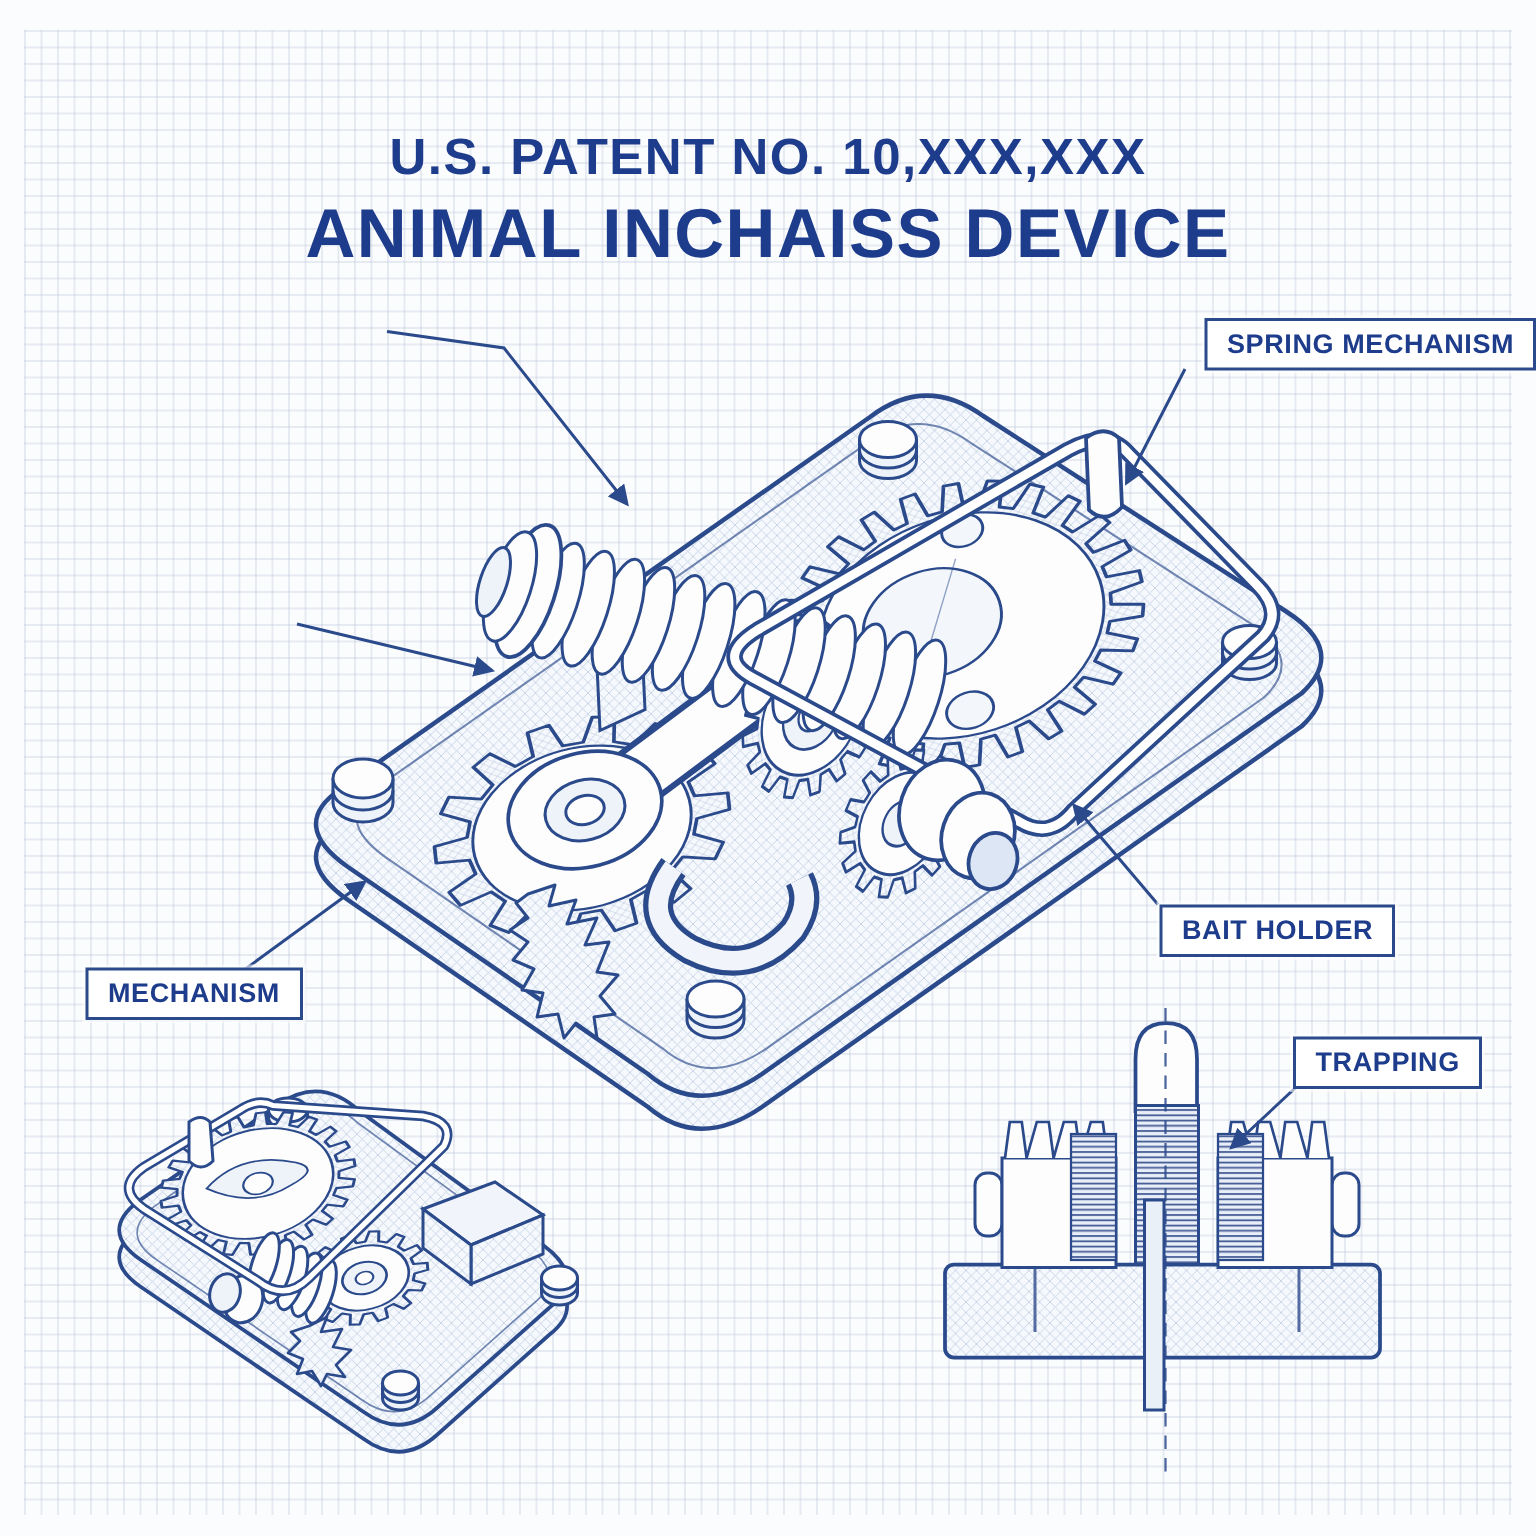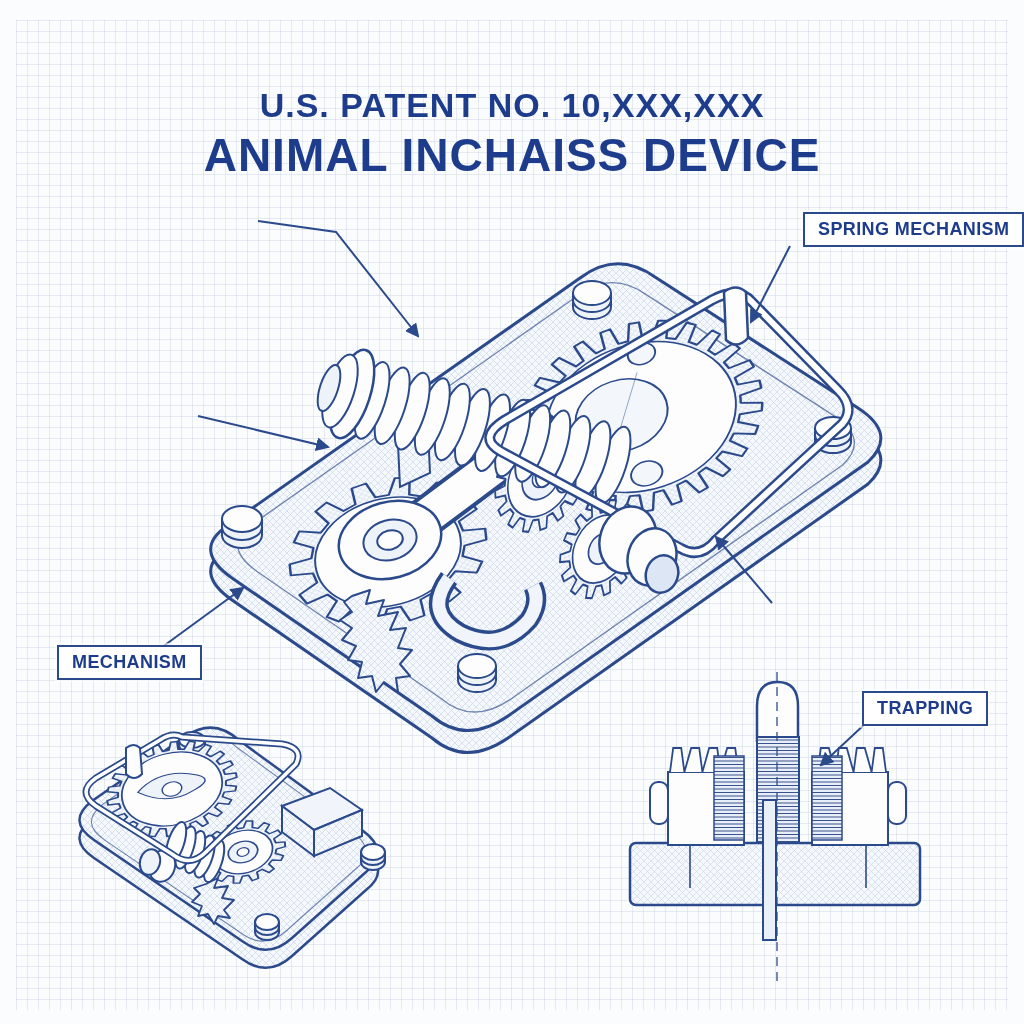--- a/index.html
+++ b/index.html
@@ -261,15 +261,16 @@
       <path d="M772 603 L716 537" marker-end="url(#ah)"></path>
       <path d="M154 653 L243 588" marker-end="url(#ah)"></path>
       <path d="M866 723 L821 765" marker-end="url(#ah)"></path>
     </g>
   </svg>
 
   <div id="title1" class="title">U.S. PATENT NO. 10,XXX,XXX</div>
   <div id="title2" class="title">ANIMAL INCHAISS DEVICE</div>
 
   <div class="label" style="left:764px;top:212px;margin-left:39px;">SPRING MECHANISM</div>
+  <div class="label" style="left:773px;top:603px;">BAIT HOLDER</div>
   <div class="label" style="left:57px;top:645px;">MECHANISM</div>
   <div class="label" style="left:862px;top:691px;">TRAPPING</div>
 </div>
 
 </body></html>

